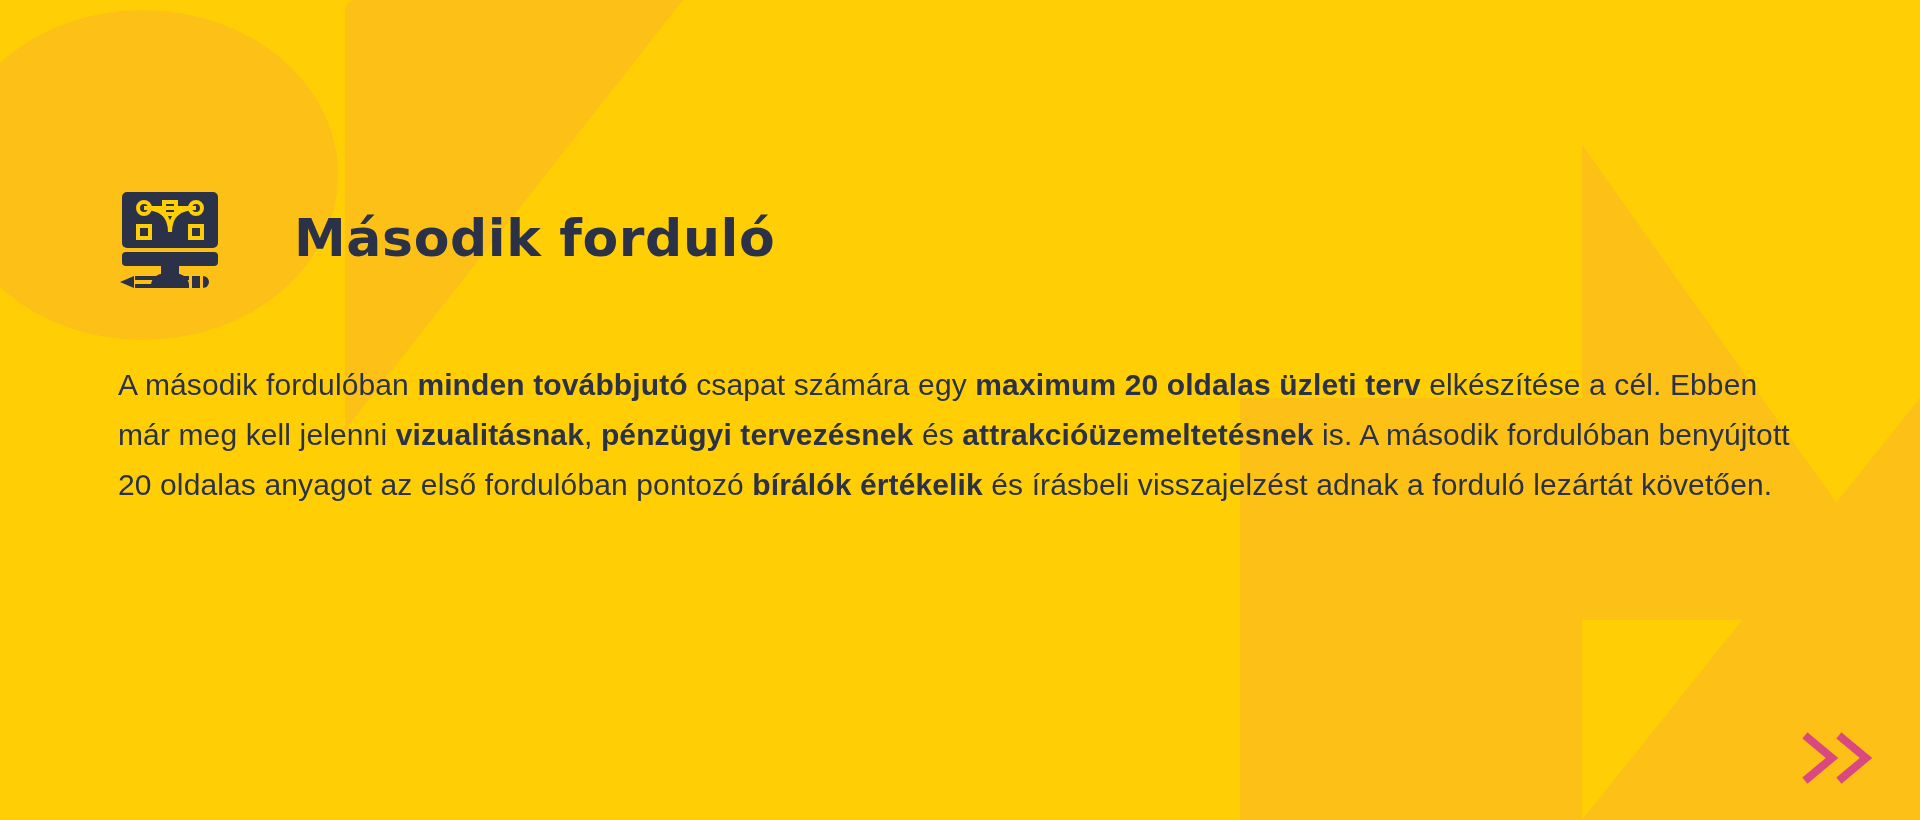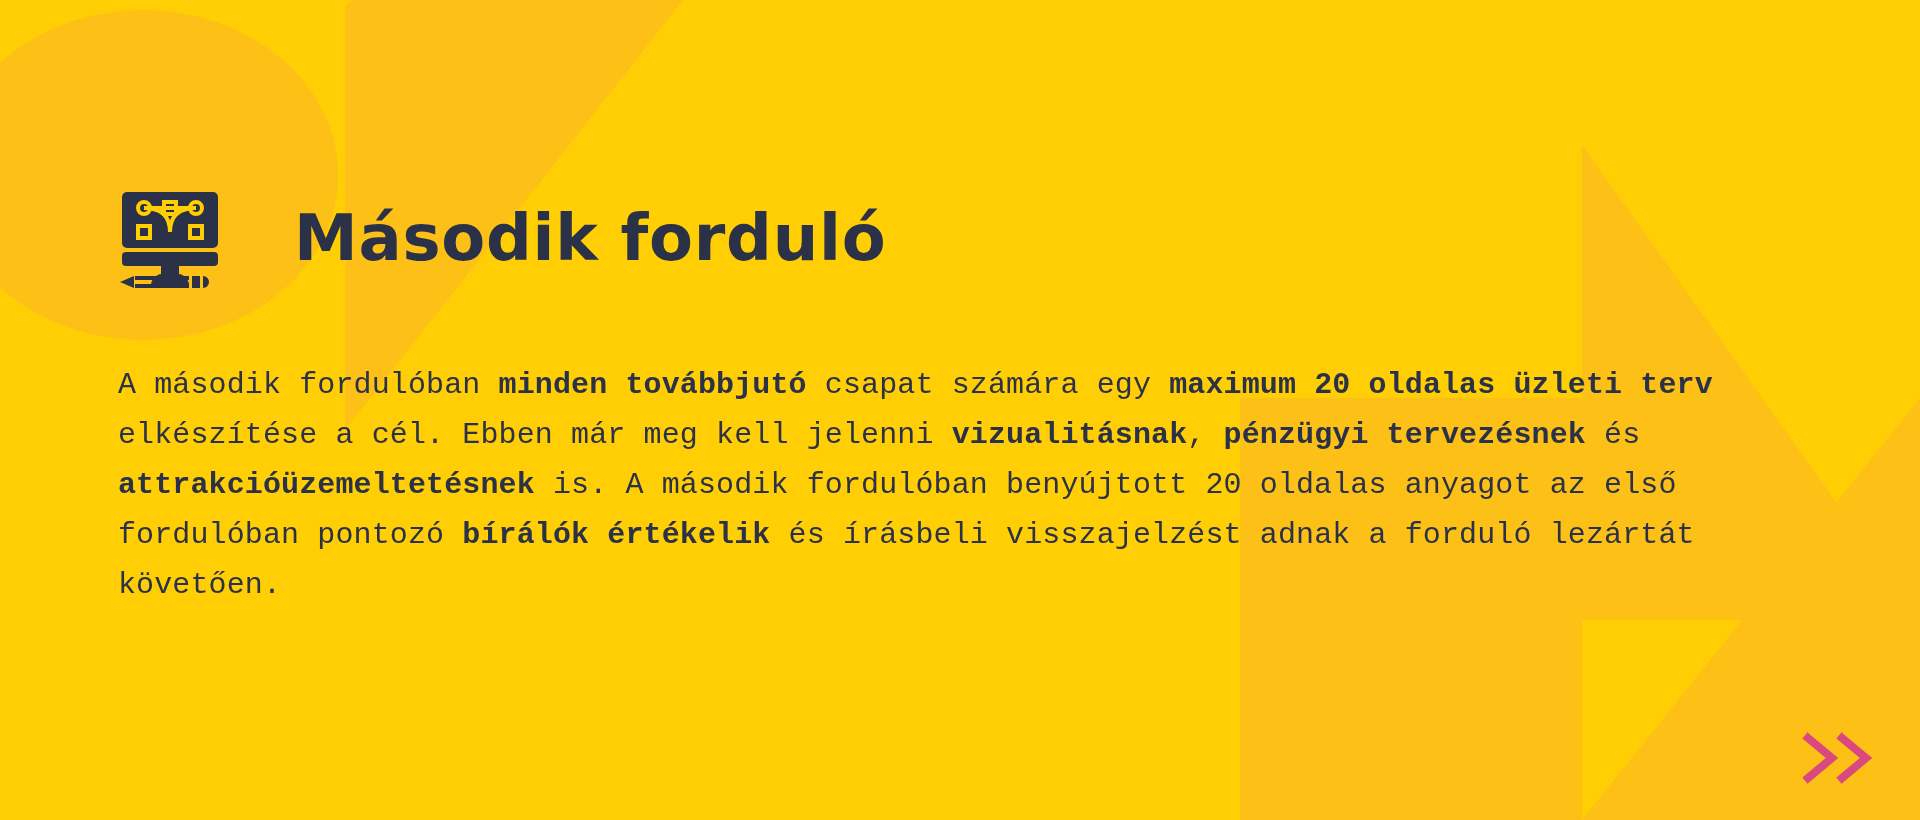--- a/index.html
+++ b/index.html
@@ -61,34 +61,34 @@
     left:118px; top:186px;
     display:flex;
     align-items:center;
     gap:72px;
   }
   .title-icon { width:104px; height:104px; display:block; flex:none; }
 
   .page-title {
     font-family:"DejaVu Sans", sans-serif;
     font-weight:700;
-    font-size:64px;
+    font-size:52px;
     line-height:1;
     letter-spacing:0.012em;
     color:#2B3247;
     white-space:nowrap;
   }
   .page-title .sp { display:inline-block; width:0.34em; }
 
   
   .body-copy {
     position:absolute;
     left:118px; top:360px;
     width:1680px;
-    font-family:Liberation Mono, monospace;
+    font-family:Liberation Sans, sans-serif;
     font-size:30px;
     line-height:50px;
     color:#2B3247;
     letter-spacing:0.004em;
   }
   .body-copy b { font-weight:700; }
 
   
   .chevrons {
     position:absolute;

